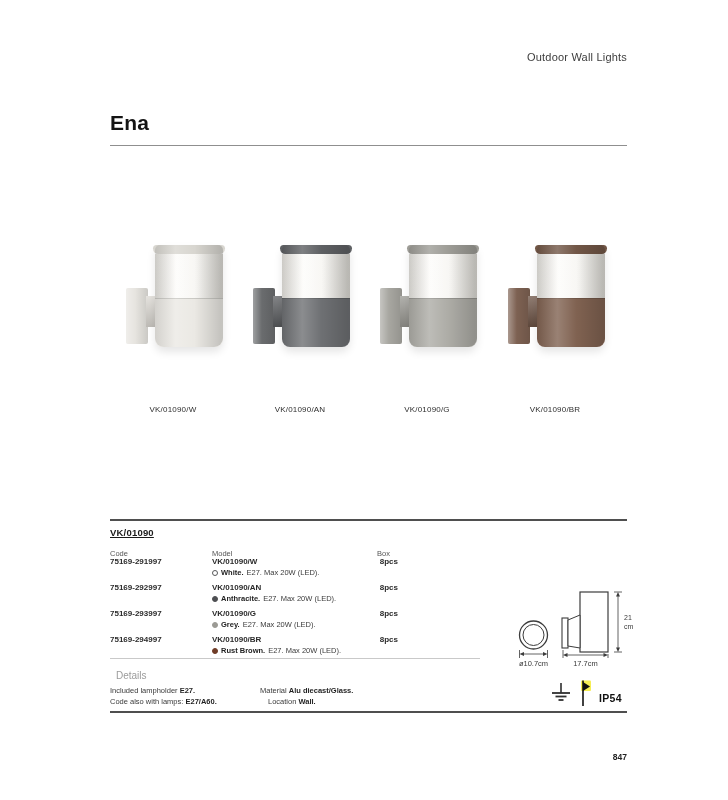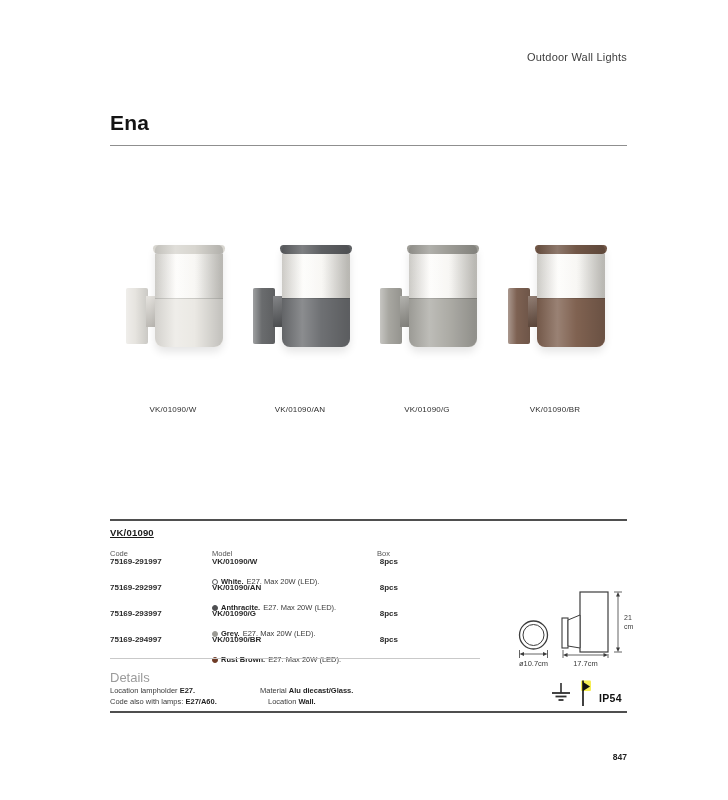--- a/index.html
+++ b/index.html
@@ -43,28 +43,28 @@
     color:#1a1a1a;text-decoration:underline;letter-spacing:.2px}
   .th{position:absolute;font-size:7.5px;color:#555}
   .th-code{left:110px;top:549px}
   .th-model{left:212px;top:549px}
   .th-box{left:360px;top:549px;width:30px;text-align:right}
   .trow{position:absolute;left:110px;width:300px;height:24px}
   .tr0{top:557px}.tr1{top:583px}.tr2{top:609px}.tr3{top:635px}
   .c-code{position:absolute;left:0;top:0;font-size:8px;font-weight:700;color:#2b2b2b}
   .c-model{position:absolute;left:102px;top:0;width:200px}
   .m-name{font-size:8px;font-weight:700;color:#2b2b2b}
-  .m-desc{margin-top:11px;font-size:7.5px;color:#3a3a3a;display:flex;align-items:center}
+  .m-desc{margin-top:2px;font-size:7.5px;color:#3a3a3a;display:flex;align-items:center}
   .m-desc b{font-weight:700;color:#232323}
   .m-desc .spec{margin-left:3px}
   .dot{width:6px;height:6px;border-radius:50%;border:1px solid #555;margin-right:3px;flex:0 0 auto}
   .c-box{position:absolute;left:258px;top:0;width:30px;text-align:right;font-size:8px;font-weight:700;color:#2b2b2b}
 
   
-  .details-heading{position:absolute;left:110px;top:670px;font-size:13px;color:#9b9b9b}
+  .details-heading{position:absolute;left:116px;top:670px;font-size:10px;color:#9b9b9b}
   .detail-line{position:absolute;font-size:7.5px;color:#3a3a3a}
   .detail-line b{color:#1f1f1f}
   .dl-0{left:110px;top:686px}
   .dl-1{left:110px;top:697px}
   .dl-2{left:260px;top:686px}
   .dl-3{left:268px;top:697px}
 
   
   .drawing{position:absolute;left:495px;top:584px}
   .drawing text{font-family:"Liberation Sans",sans-serif;fill:#3a3a3a}
@@ -193,21 +193,21 @@
         <b>Rust Brown.</b>
         <span class="spec">E27. Max 20W (LED).</span>
       </div>
     </div>
     <div class="c-box">8pcs</div>
   </div>
 
   <div class="rule r-table-bottom"></div>
 
   <div class="details-heading">Details</div>
-  <div class="detail-line dl-0"><span>Location lampholder </span><b>E27.</b></div>
+  <div class="detail-line dl-0"><span>Included lampholder </span><b>E27.</b></div>
   <div class="detail-line dl-1"><span>Code also with lamps: </span><b>E27/A60.</b></div>
   <div class="detail-line dl-2"><span>Material </span><b>Alu diecast/Glass.</b></div>
   <div class="detail-line dl-3"><span>Location </span><b>Wall.</b></div>
 
   <svg class="drawing" width="148" height="88" viewBox="0 0 148 88">
 
     <circle cx="38.5" cy="51" r="14" fill="none" stroke="#3c3c3c" stroke-width="1.3"></circle>
     <circle cx="38.5" cy="51" r="10.5" fill="none" stroke="#3c3c3c" stroke-width="1"></circle>
 
     <line x1="24.5" y1="66" x2="24.5" y2="74" stroke="#3c3c3c" stroke-width="0.8"></line>

